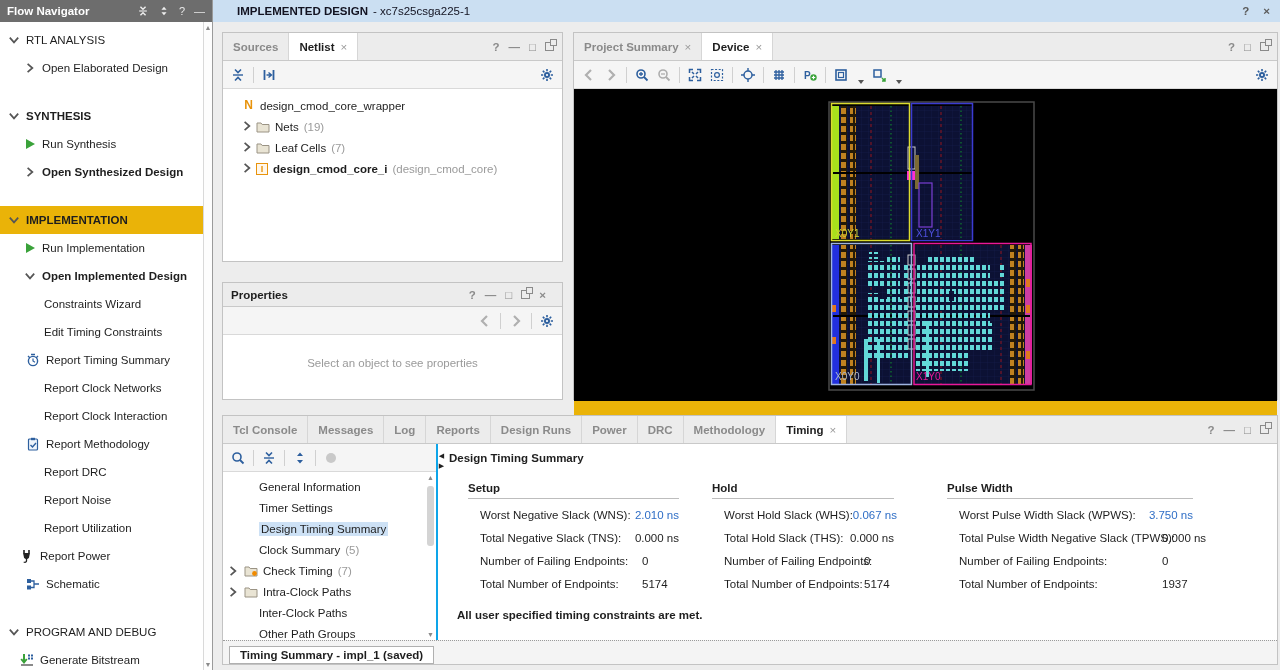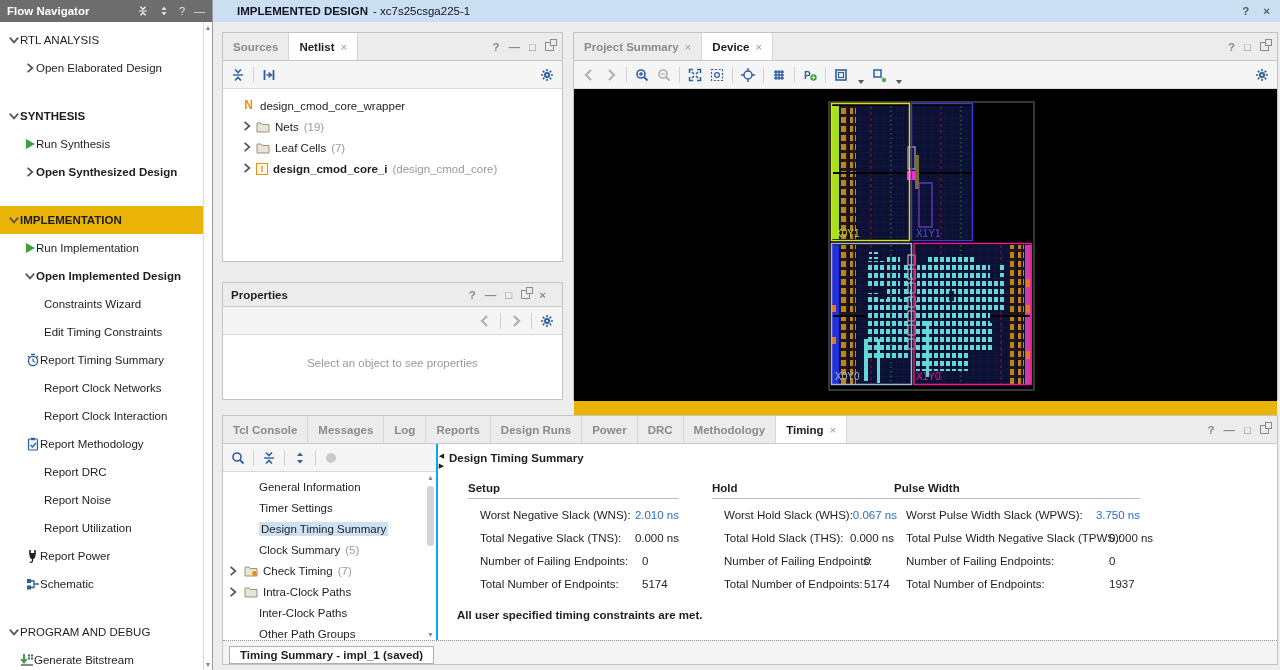--- a/index.html
+++ b/index.html
@@ -10,21 +10,21 @@
 .gray{color:#9a9a9a}
 svg.ic{width:14px;height:14px;flex:none;display:inline-block;vertical-align:middle}
 svg.ic12{width:12px;height:12px;flex:none}
 
 #sidebar{position:absolute;left:0;top:0;width:213px;height:670px;background:#fff;border-right:1px solid #9a9a9a}
 #fn-head{height:22px;background:#6d6d6d;color:#fff;display:flex;align-items:center;padding:0 7px}
 #fn-head .t{font-weight:bold;flex:1}
 #fn-head .hic{color:#e8e8e8;margin-left:9px;font-size:11px;display:flex;align-items:center}
 #fn-body{position:absolute;top:22px;left:0;width:204px;bottom:0;overflow:hidden;padding-top:4px}
 #fn-scroll{position:absolute;top:22px;right:0;width:9px;bottom:0;border-left:1px solid #d9d9d9;background:#fdfdfd;display:flex;flex-direction:column;justify-content:space-between;align-items:center;font-size:7px;color:#8a8a8a;padding:2px 0}
-.fn-row{height:28px;display:flex;align-items:center;padding-left:8px;white-space:nowrap}
+.fn-row{height:28px;display:flex;align-items:center;gap:6px;padding-left:8px;white-space:nowrap}
 .fn-gap{height:20px}
 .fn-hl{background:#eab308}
 .lvl1{padding-left:24px}
 .lvl2{padding-left:44px}
 
 .panel{position:absolute;background:#fff;border:1px solid #c3c3c3}
 .tabbar{height:28px;background:#ececec;border-bottom:1px solid #c9c9c9;display:flex;align-items:stretch}
 .tab{display:flex;align-items:center;gap:6px;padding:0 10px;color:#8a8a8a;font-weight:bold;border-right:1px solid #d6d6d6}
 .tab.active{background:#fff;color:#1e1e1e}
 .tab .x{color:#9a9a9a;font-weight:normal}
@@ -68,21 +68,21 @@
 #bot-right{flex:1;position:relative;overflow:hidden}
 #dts-title{padding:8px 0 2px 4px}
 #tgroups{display:flex;padding:16px 0 0 23px}
 .tg{flex:none}
 .tg .hr{height:1px;background:#bdbdbd;margin:4px 0 10px}
 .tgrow{white-space:nowrap;height:23px;display:flex}
 .tgrow .lab{display:inline-block;padding-left:12px}
 .tgrow .val{display:inline-block}
 .blue{color:#2f6ec6}
 .tg1{width:211px;margin-right:33px}.tg1 .lab{width:174px}
-.tg2{width:182px;}.tg2 .lab{width:152px}
+.tg2{width:182px;margin-right:53px}.tg2 .lab{width:152px}
 .tg3{width:246px}.tg3 .lab{width:215px}
 #tfooter{padding:8px 0 0 12px;font-weight:bold}
 #doc-strip{position:absolute;left:0;right:0;bottom:0;height:24px;border-top:1px dotted #9a9a9a;background:#f4f4f4;display:flex;align-items:flex-end;padding-left:6px}
 #doc-tab{border:1px solid #b0b0b0;background:#fff;font-weight:bold;padding:2px 10px;white-space:nowrap}
 </style>
 </head>
 <body>
 
 <svg width="0" height="0" style="position:absolute">
 <defs>
@@ -307,21 +307,21 @@
         </div>
       <div class="fn-row lvl2">
           <span>Report DRC</span>
         </div>
       <div class="fn-row lvl2">
           <span>Report Noise</span>
         </div>
       <div class="fn-row lvl2">
           <span>Report Utilization</span>
         </div>
-      <div class="fn-row lvl2" style="padding-left:26px">
+      <div class="fn-row lvl2" style="padding-left:20px">
           <svg class="ic">
             <use href="#s-plug"></use>
           </svg>
           <span>Report Power</span>
         </div>
       <div class="fn-row lvl2" style="padding-left:26px">
           <svg class="ic">
             <use href="#s-schem"></use>
           </svg>
           <span>Schematic</span>

